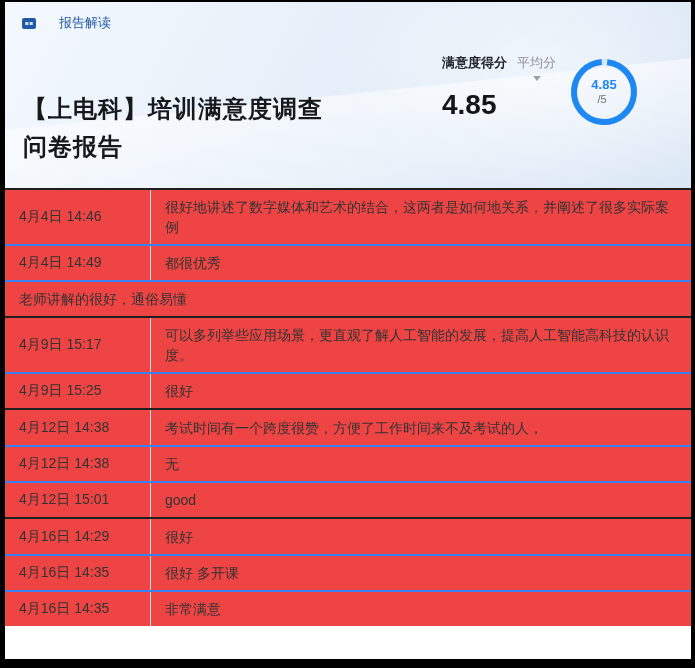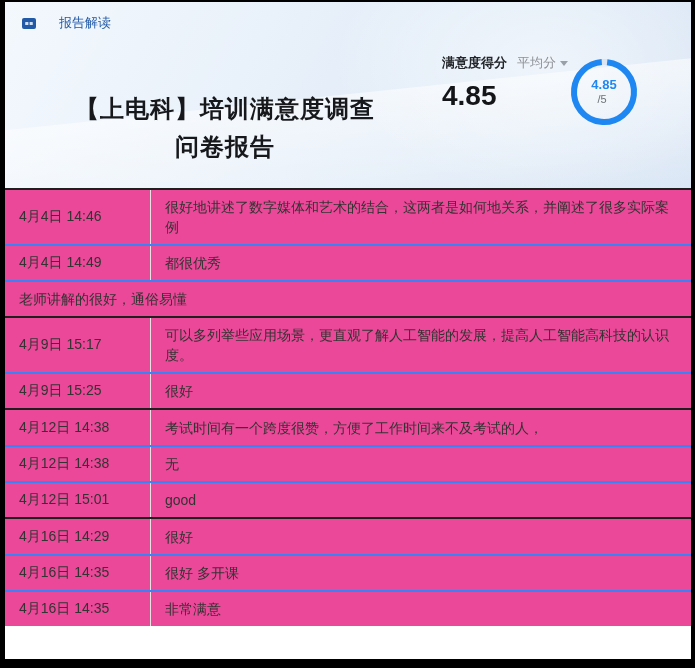--- a/index.html
+++ b/index.html
@@ -22,37 +22,37 @@
     transform:rotate(-6deg);
   }
   .header::after{
     content:""; position:absolute; right:-60px; top:-70px; width:420px; height:260px;
     background:radial-gradient(closest-side,rgba(255,255,255,.5),rgba(255,255,255,0));
   }
   .nav{ position:absolute; left:16px; top:12px; display:flex; align-items:center; gap:22px; z-index:2; cursor:pointer; }
   .nav-label{ color:#2159a6; font-size:13px; }
   .title{
     position:absolute; left:18px; top:88px; width:404px; z-index:2;
-    text-align:center; color:#16181c; font-size:24px; font-weight:600;
+    color:#16181c; font-size:24px; font-weight:600;
     line-height:38px; letter-spacing:1px;
   }
   .score-block{ position:absolute; left:437px; top:52px; z-index:2; }
   .score-head{ display:flex; align-items:baseline; gap:10px; }
   .score-label{ font-size:13px; font-weight:700; color:#23262b; }
-  .score-mode{ display:flex; align-items:center; gap:4px; font-size:13px; color:#8d9097; cursor:pointer; }
+  .score-mode{ display:flex; align-items:center; gap:4px; font-size:13px; color:#8d9097; cursor:pointer;flex-direction:column; }
   .caret{ display:inline-block; width:0; height:0; border-left:4px solid transparent;
     border-right:4px solid transparent; border-top:5px solid #9aa0a8; }
   .score-value{ margin-top:8px; font-size:28px; font-weight:700; color:#141519; }
   .gauge{ position:absolute; left:563px; top:54px; z-index:2; }
   .donut-track{ fill:none; stroke:#d9e5f3; stroke-width:6; }
   .donut-arc{ fill:none; stroke:#1f87f2; stroke-width:6; stroke-linecap:butt; }
   .donut-val{ font-size:13px; font-weight:700; fill:#1f87f2; }
   .donut-max{ font-size:11px; fill:#6d7279; }
   
-  .table{ background:#ec4899; }
+  .table{ background:#ef4444; }
   .t-group{ border-top:2px solid #1f1f1f; }
   .t-row{ display:flex; align-items:stretch; min-height:35px; }
   .t-row + .t-row{ border-top:2px solid #3b82f6; }
   .cell-time{
     flex:0 0 146px; padding:7px 10px 7px 14px; border-right:1px solid #e3e3e3;
     display:flex; align-items:center; font-size:14px; color:#333; white-space:nowrap;
   }
   .cell-comment{
     flex:1; padding:7px 16px 7px 14px; display:flex; align-items:center;
     font-size:14px; color:#333; line-height:20px;

